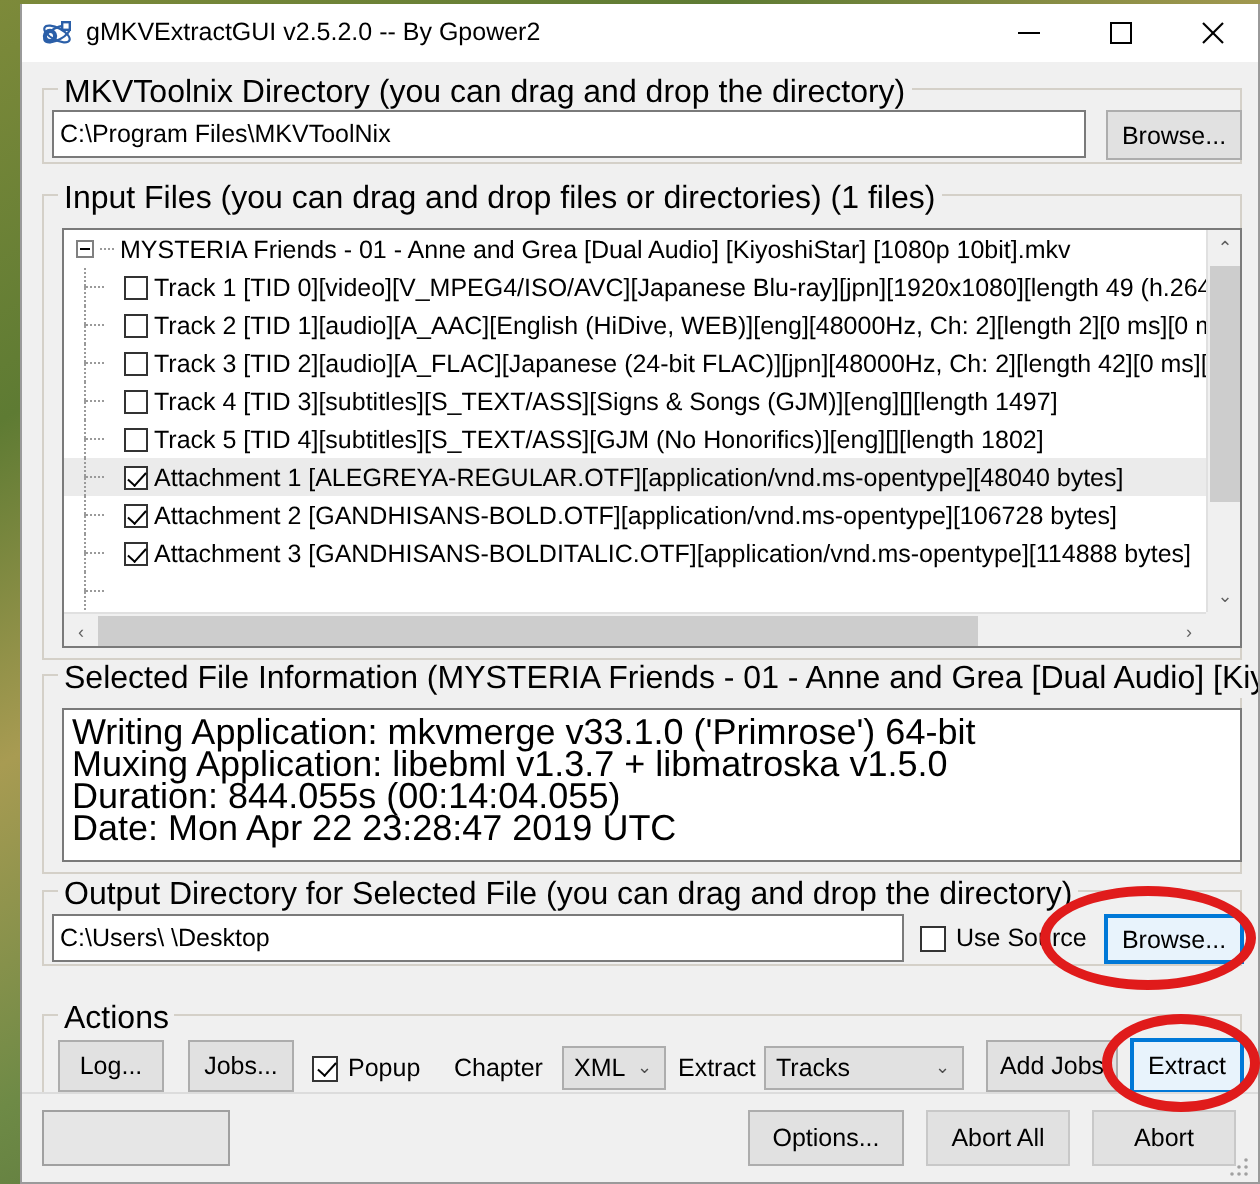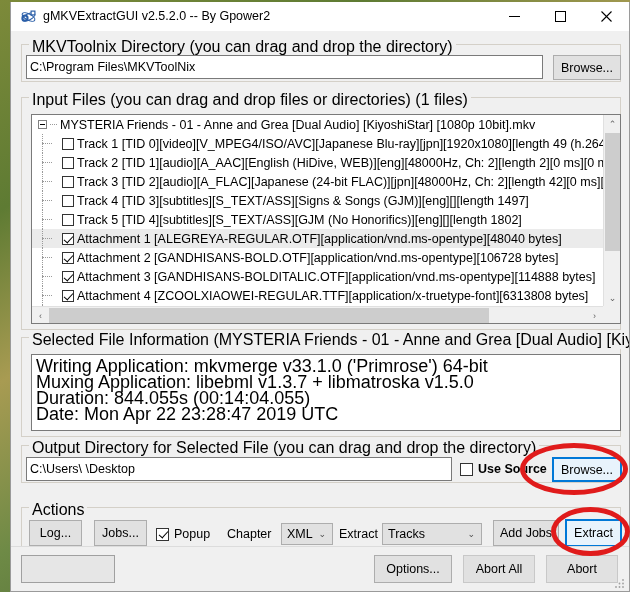--- a/index.html
+++ b/index.html
@@ -355,25 +355,20 @@
             <span class="cbx checked"></span>
             <span class="tlabel">Attachment 2 [GANDHISANS-BOLD.OTF][application/vnd.ms-opentype][106728 bytes]</span>
           </div>
           <div class="trow">
             <span class="dots"></span>
             <span class="cbx checked"></span>
             <span class="tlabel">Attachment 3 [GANDHISANS-BOLDITALIC.OTF][application/vnd.ms-opentype][114888 bytes]</span>
           </div>
           <div class="trow">
             <span class="dots"></span>
-            <span class="cbx checked"></span>
-            <span class="tlabel">Attachment 4 [ZCOOLXIAOWEI-REGULAR.TTF][application/x-truetype-font][6313808 bytes]</span>
-          </div>
-          <div class="trow">
-            <span class="dots"></span>
           </div>
         </div>
     </div>
 
     <div class="sb-v">
       <div class="sb-arrow" style="top:0; left:0;">⌃</div>
       <div class="sb-thumb" style="left:1px; top:18px; width:15px; height:118px;"></div>
       <div class="sb-arrow" style="bottom:0; left:0;">⌄</div>
     </div>
 
@@ -392,21 +387,21 @@
     <div>Writing Application: mkvmerge v33.1.0 ('Primrose') 64-bit</div>
     <div>Muxing Application: libebml v1.3.7 + libmatroska v1.5.0</div>
     <div>Duration: 844.055s (00:14:04.055)</div>
     <div>Date: Mon Apr 22 23:28:47 2019 UTC</div>
   </div>
 
   <div class="group" style="left:10px; top:443px; width:600px; height:38px;">
     <span class="group-title">Output Directory for Selected File (you can drag and drop the directory)</span>
   </div>
   <div class="textbox" style="left:15px; top:455px; width:426px; height:24px;" title="Output directory path">C:\Users\          \Desktop</div>
-  <div class="chk-wrap" style="left:449px; top:460px;font-weight:bold;">
+  <div class="chk-wrap" style="left:449px; top:460px;">
     <span class="chk-box"></span>
     <span>Use Source</span>
   </div>
   <div class="btn accent" style="left:541px; top:455px; width:70px; height:25px;">Browse...</div>
 
   <div class="group" style="left:10px; top:505px; width:600px; height:40px;">
     <span class="group-title">Actions</span>
   </div>
   <div class="btn" style="left:18px; top:518px; width:53px; height:26px;">Log...</div>
   <div class="btn" style="left:83px; top:518px; width:53px; height:26px;">Jobs...</div>

